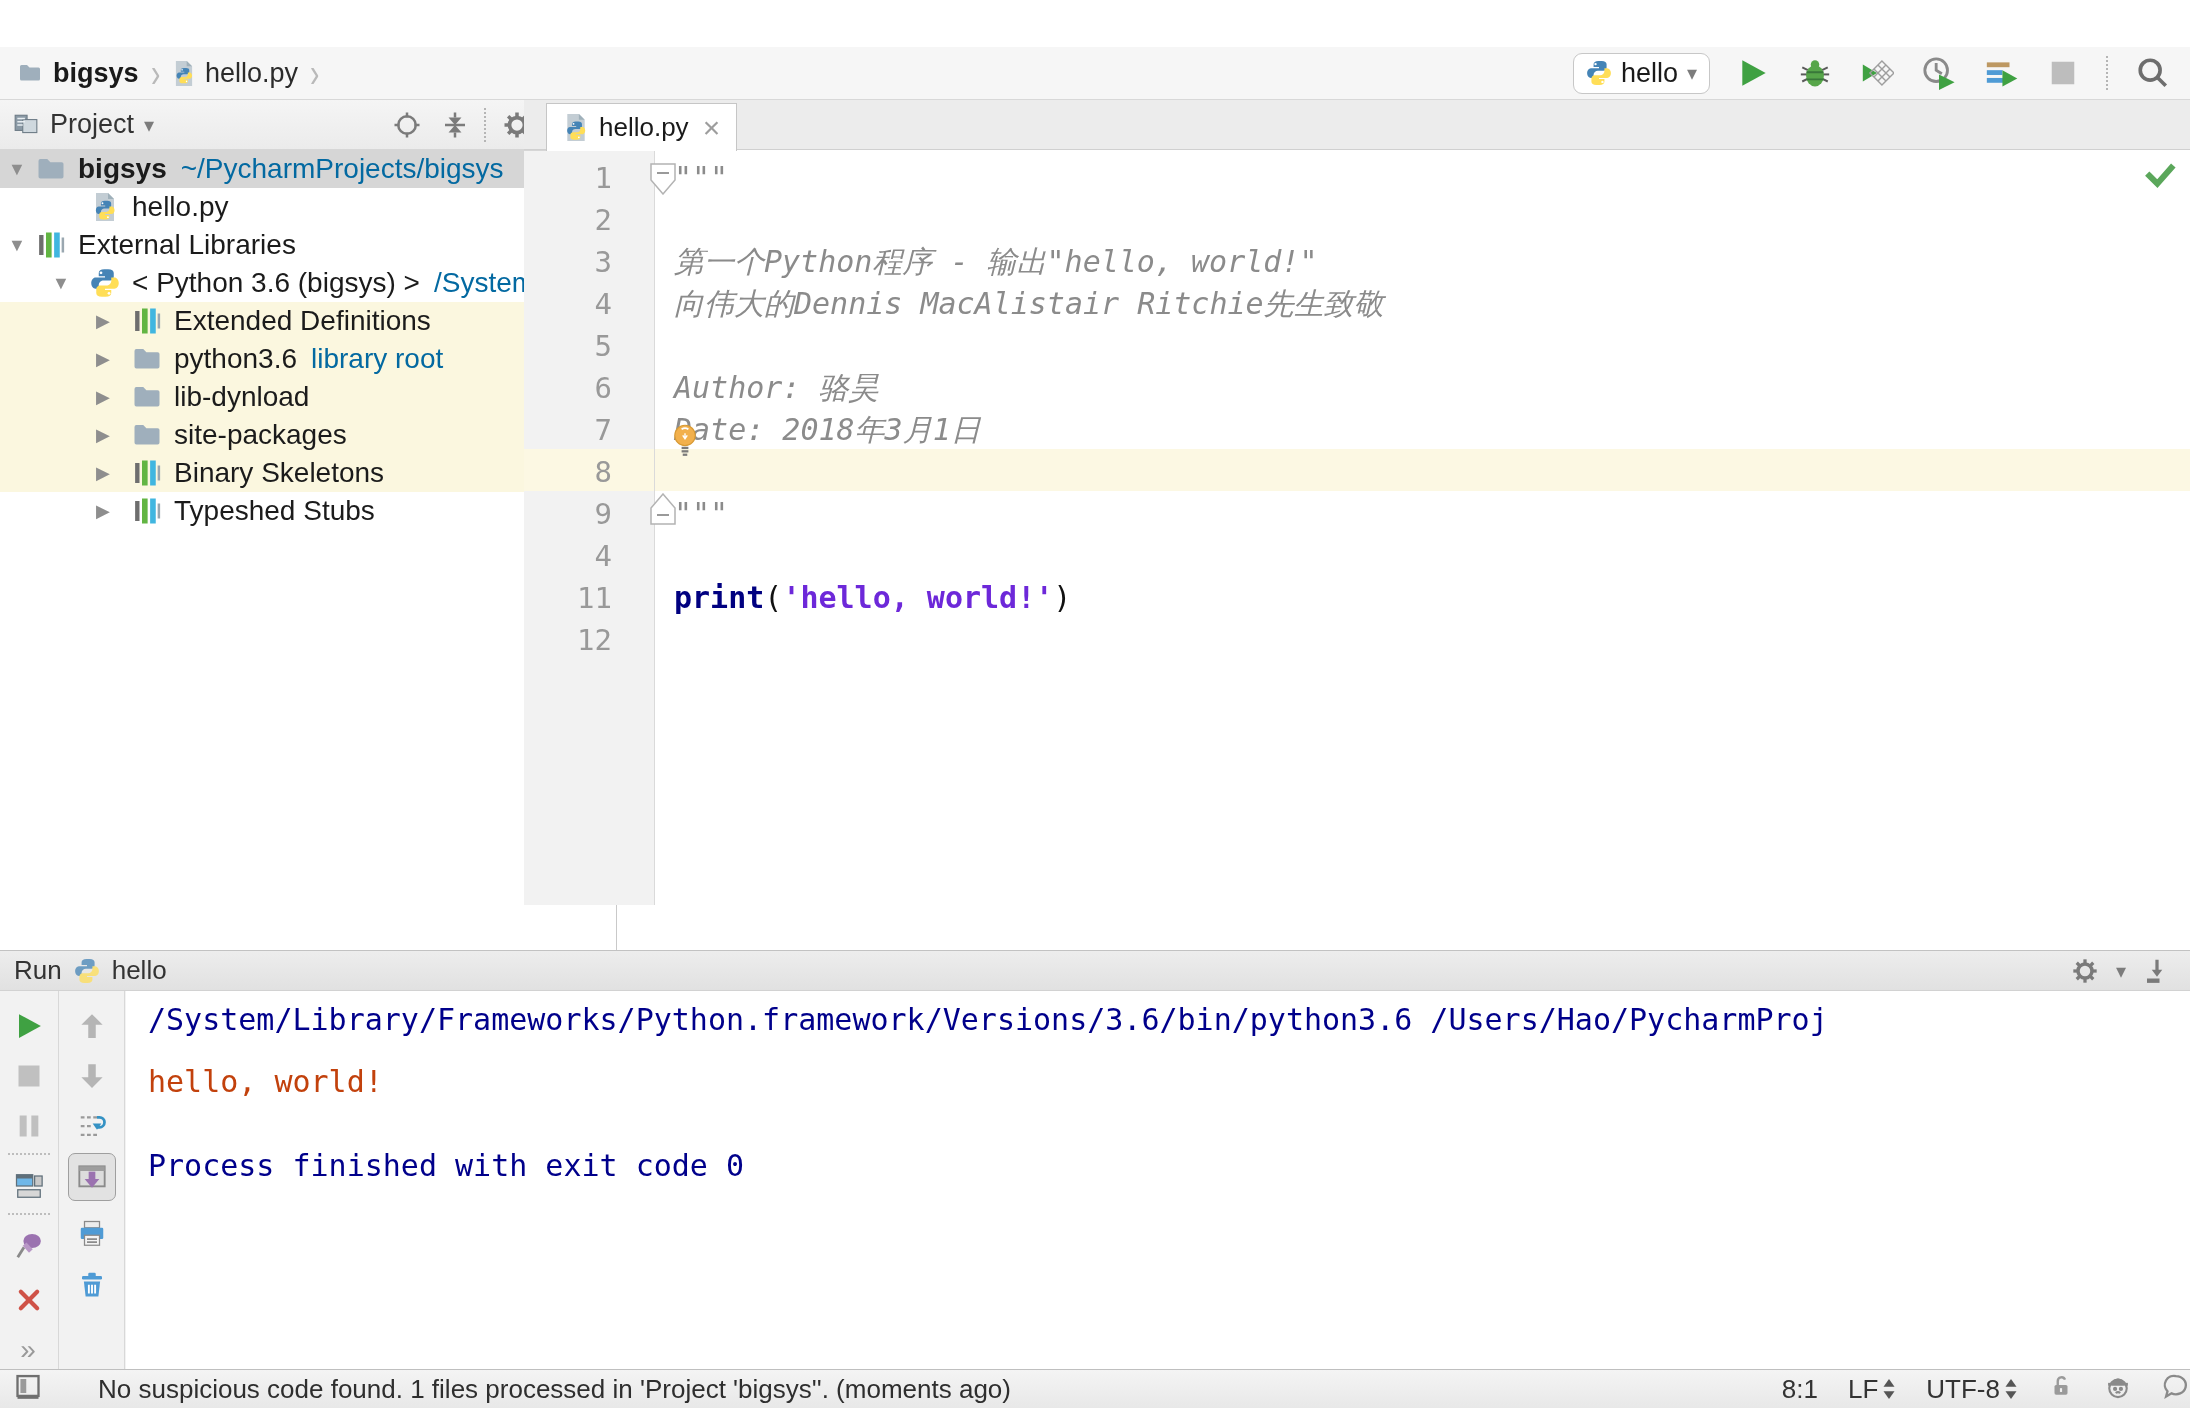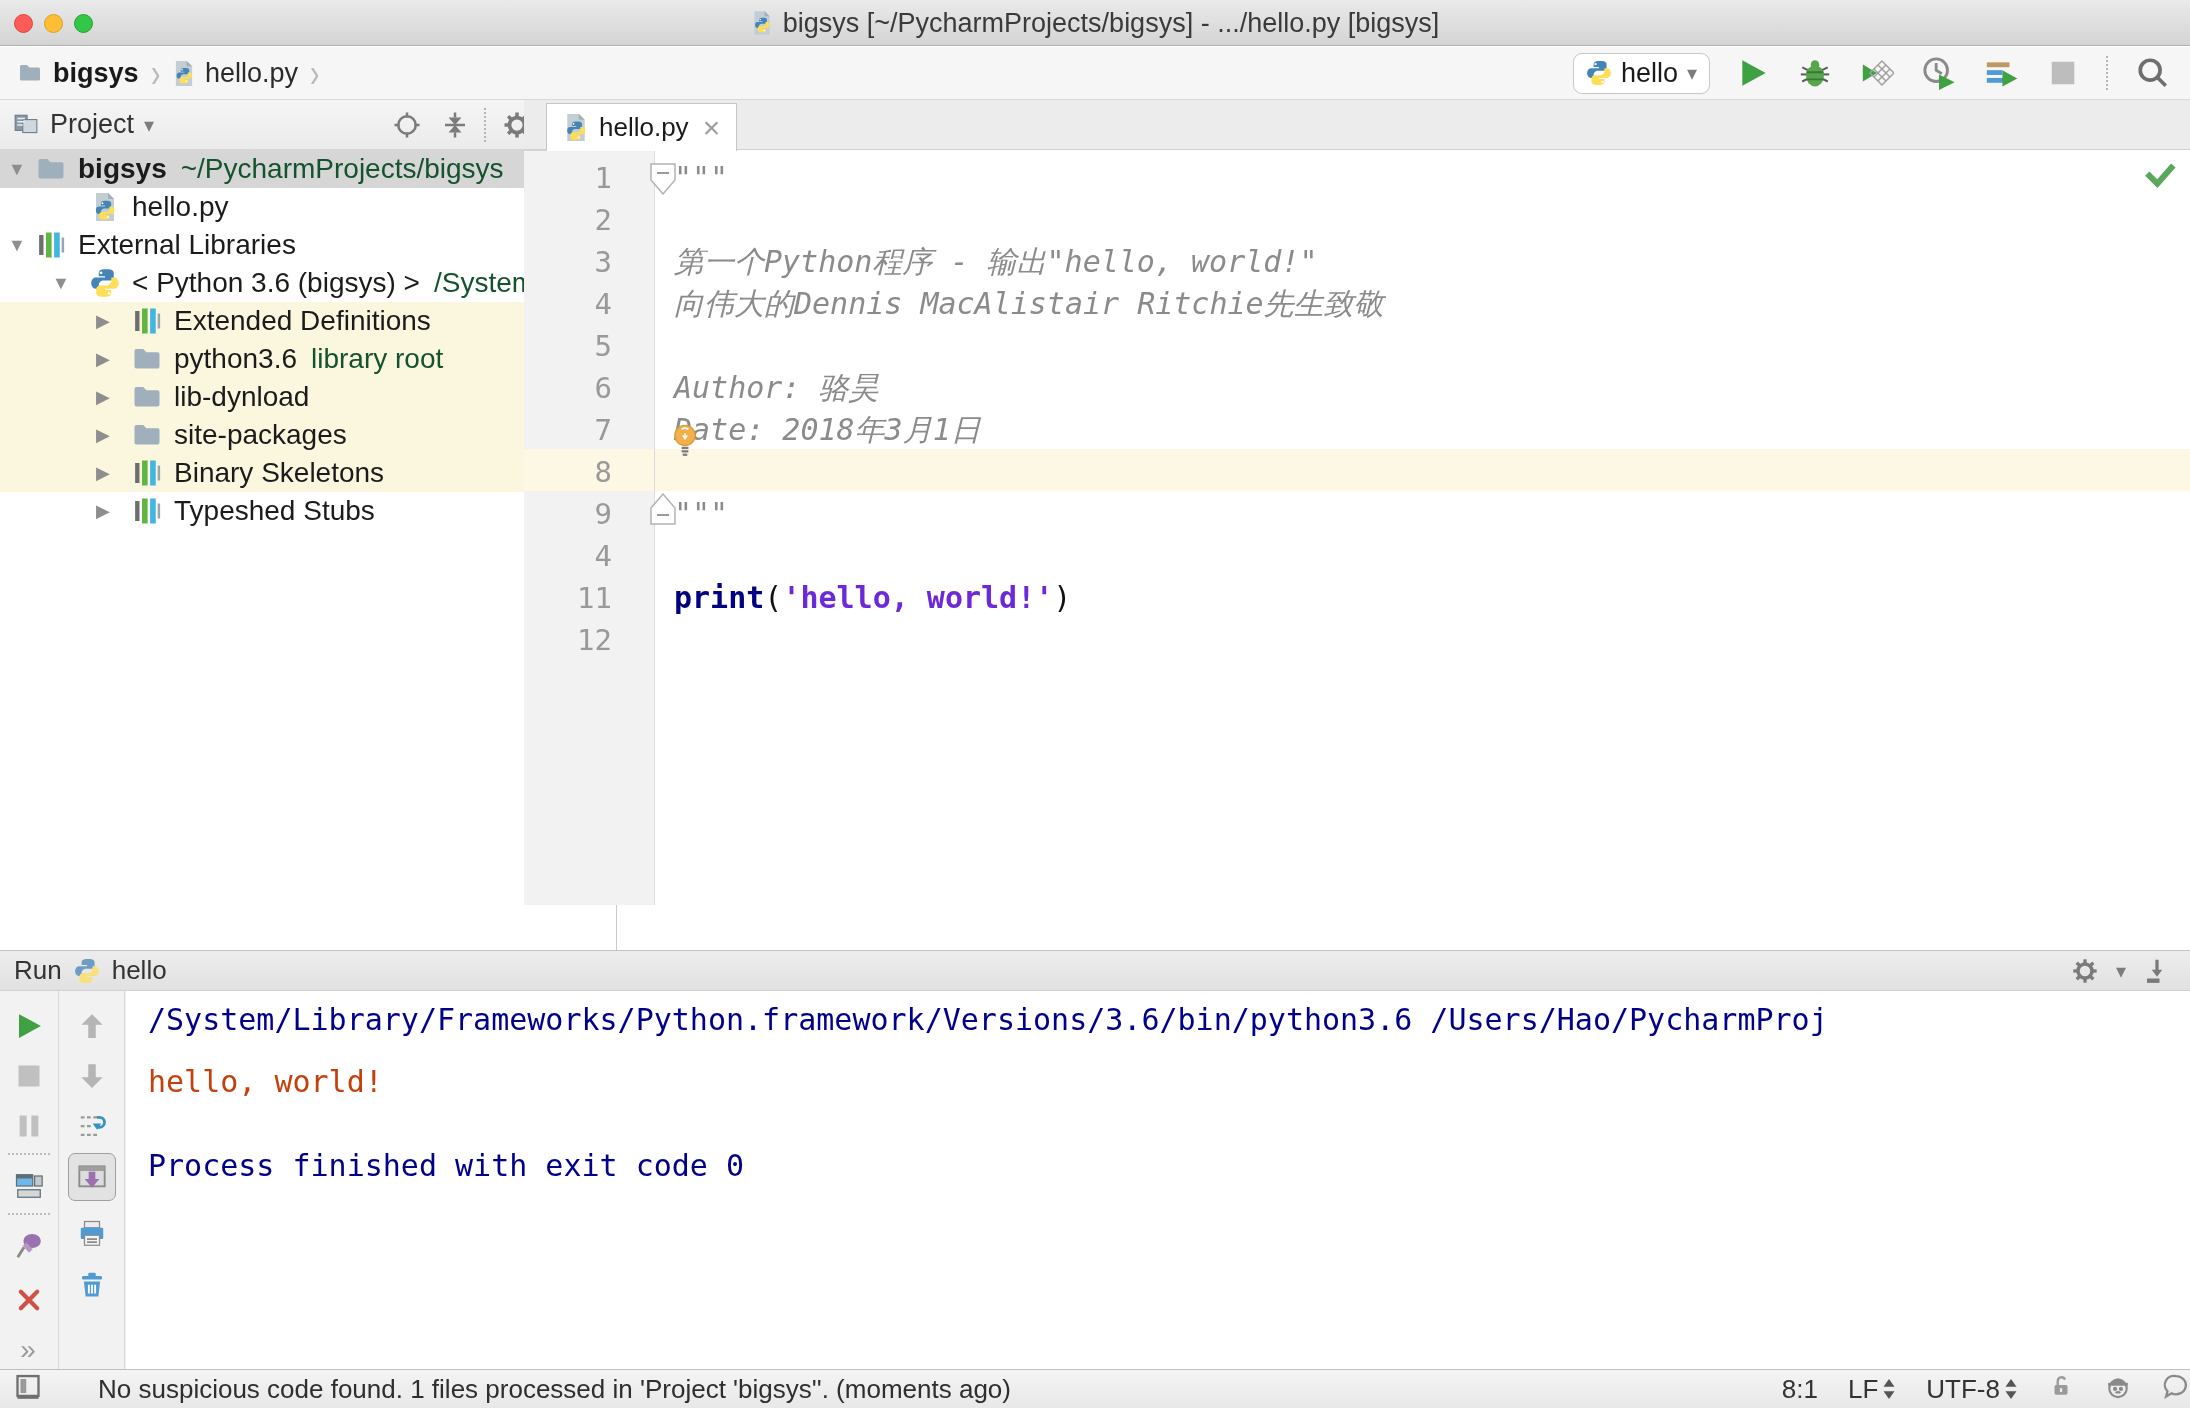--- a/index.html
+++ b/index.html
@@ -39,21 +39,21 @@
   .pp-sp { flex:1; }
   .tree { position:absolute; left:0; right:0; top:50px; bottom:0; font-size:28px; }
   .trow { position:relative; height:38px; display:flex; align-items:center; white-space:nowrap; }
   .trow .arr { position:absolute; font-size:18px; color:#8e8e8e; }
   .lv0 .arr { left:8px; }  .lv0 .ticon { margin-left:36px; }
   .lv1 .arr { left:52px; } .lv1 .ticon { margin-left:90px; }
   .lv2 .arr { left:96px; } .lv2 .ticon { margin-left:132px; }
   .noarr .ticon { margin-left:90px; }
   .ticon { width:30px; height:30px; flex:0 0 auto; }
   .tlabel { margin-left:12px; color:#1b1b1b; }
-  .tpath  { margin-left:14px; color:#14532d; }
+  .tpath  { margin-left:14px; color:#0369a1; }
   .sel { background:#d6d6d6; }
   .hl  { background:#fbf7df; }
 
   
   .editor { position:absolute; left:524px; top:100px; right:0; bottom:458px; }
   .tabbar { position:relative; height:50px; background:#ececec; border-bottom:1px solid #d0d0d0; }
   .tab { position:absolute; left:22px; top:3px; height:48px; background:#fff;
     border:1px solid #c6c6c6; border-bottom:none; display:flex; align-items:center; gap:10px;
     padding:0 16px; font-size:26px; color:#1a1a1a; }
   .tabclose { color:#9d9d9d; font-size:30px; line-height:26px; margin-left:4px; }
@@ -104,38 +104,20 @@
   .sb-icon { margin-left:14px; }
   .sb-msg { margin-left:56px; color:#2e2e2e; }
   .sb-right { margin-left:auto; display:flex; align-items:center; gap:30px; }
   .sb-item { display:flex; align-items:center; gap:4px; }
 </style>
 </head>
 <body>
 
 <div id="app">
 
-  <div class="titlebar">
-    <span class="tl tl-red"></span>
-    <span class="tl tl-yellow"></span>
-    <span class="tl tl-green"></span>
-    <div class="wtitle">
-      <svg width="22" height="26" viewBox="0 0 26 30">
-          <path d="M4 1h12l6 6v22H4z" fill="#c3cdd4"></path>
-          <path d="M16 1l6 6h-6z" fill="#9fb0ba"></path>
-          <g transform="translate(4,8) scale(0.78)">
-            <path fill="#4584b6" d="M11.5 1C8.5 1 7 2.2 7 4v2.5h5v1H4.5C2.5 7.5 1 9.5 1 12s1.5 4.5 3.5 4.5H7v-2.8C7 11.6 8.8 10 11 10h5c1.7 0 3-1.4 3-3V4c0-1.8-1.5-3-4.5-3h-3z"></path>
-            <path fill="#ffde57" d="M12.5 23c3 0 4.5-1.2 4.5-3v-2.5h-5v-1h7.5c2 0 3.5-2 3.5-4.5s-1.5-4.5-3.5-4.5H17v2.8c0 2.1-1.8 3.7-4 3.7H8c-1.7 0-3 1.4-3 3V20c0 1.8 1.5 3 4.5 3h3z"></path>
-            <circle fill="#fff" cx="8.8" cy="3.8" r="1.1"></circle>
-            <circle fill="#fff" cx="15.2" cy="20.2" r="1.1"></circle>
-          </g>
-        </svg>
-      <span>bigsys [~/PycharmProjects/bigsys] - .../hello.py [bigsys]</span>
-    </div>
-  </div>
 
   <div class="navbar">
     <div class="crumbs">
       <span class="crumb">
         <svg width="28" height="24" viewBox="0 0 24 24">
             <path fill="#9fafbc" d="M2 5.5A1.5 1.5 0 0 1 3.5 4H9l2.5 2.5h9A1.5 1.5 0 0 1 22 8v10a1.5 1.5 0 0 1-1.5 1.5h-17A1.5 1.5 0 0 1 2 18z"></path>
           </svg>
         <span class="crumb-bold">bigsys</span>
       </span>
       <span class="chev">›</span>

